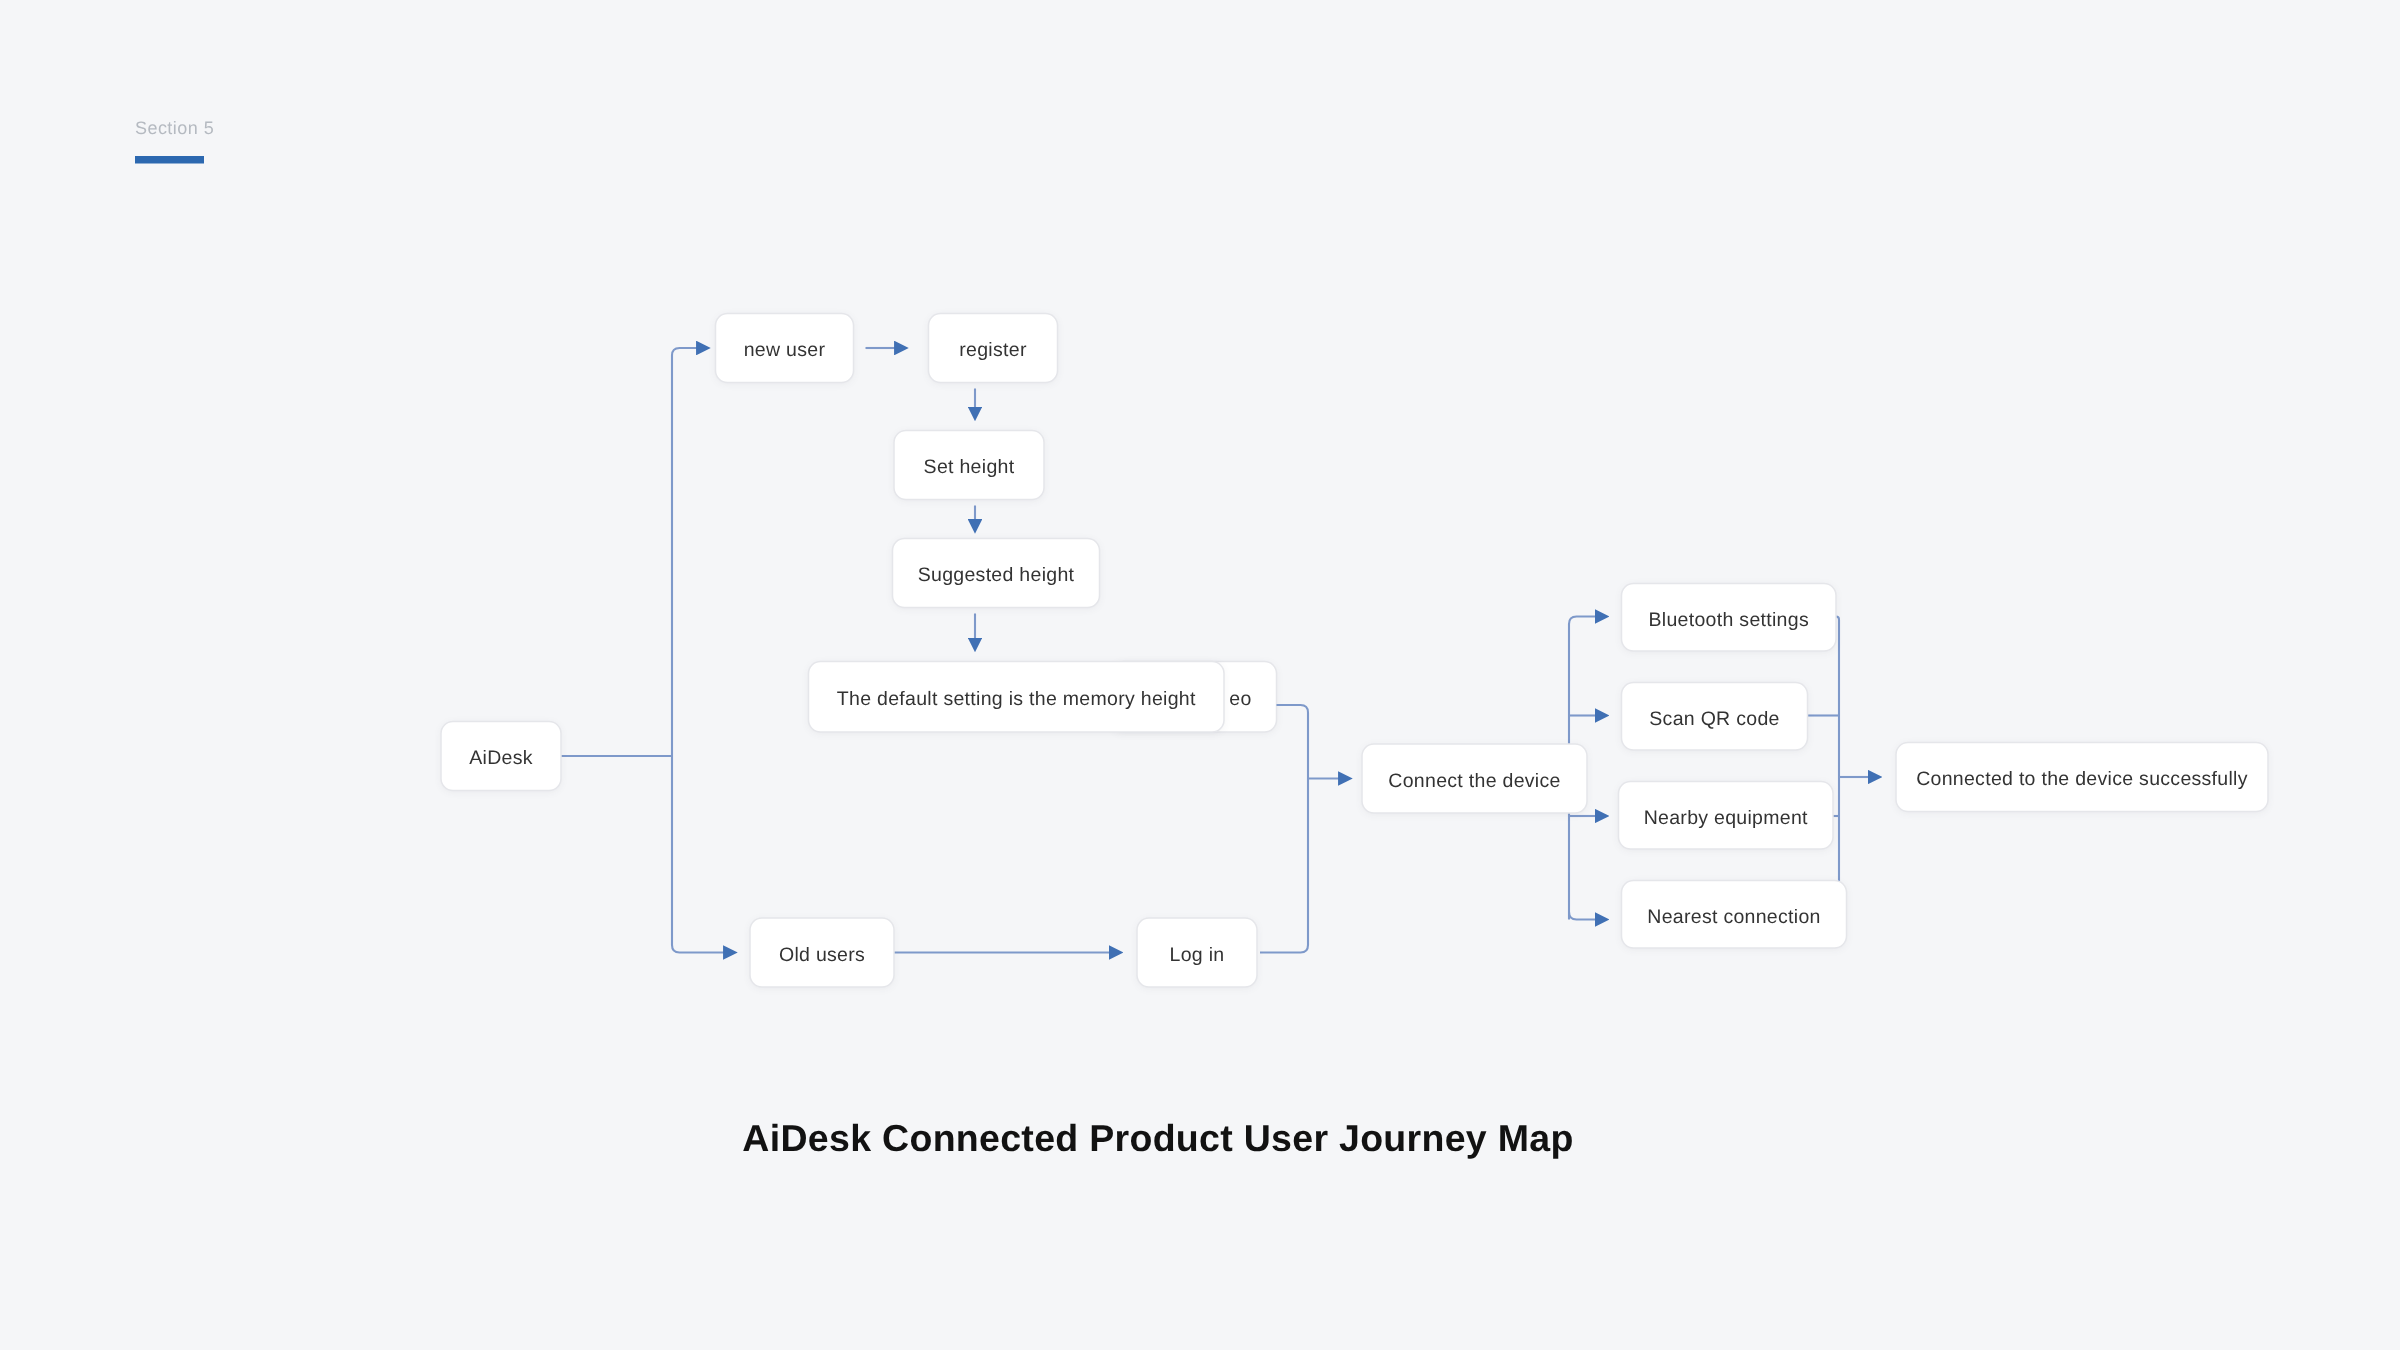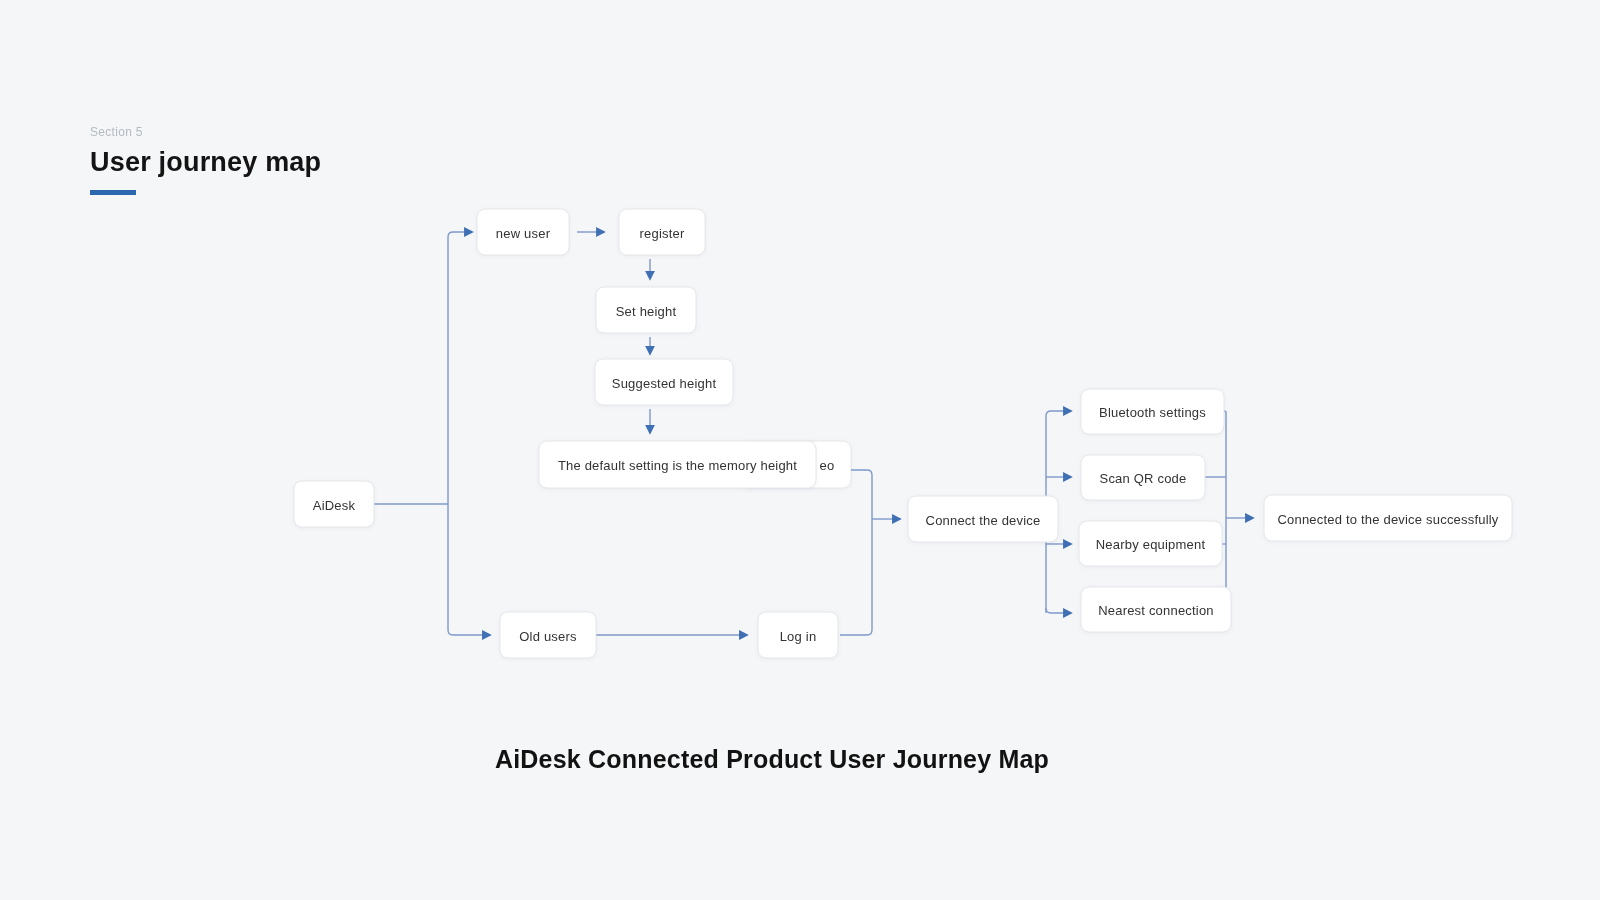--- a/index.html
+++ b/index.html
@@ -2,21 +2,21 @@
 <html><head>
 <meta charset="utf-8">
 <style>
   html,body{margin:0;padding:0;}
   body{
     width:1600px;height:900px;
     background:var(--bg,#f5f6f8);
     font-family:"Liberation Sans", sans-serif;
     position:relative;overflow:hidden;
   }
-  .header{position:absolute;left:90px;top:78px;margin-top:47px;}
+  .header{position:absolute;left:90px;top:78px;}
   .section-label{
     font-size:12px;color:var(--muted,#b5bac1);
     letter-spacing:.3px;margin:0 0 8px 0;
   }
   .page-title{
     font-size:27px;font-weight:600;color:var(--title,#141414);
     letter-spacing:.2px;margin:0;
   }
   .title-underline{
     width:46px;height:5px;background:var(--accent,#2c68b0);
@@ -44,21 +44,20 @@
     transform:translateX(-50%);
     font-size:25px;font-weight:600;color:#121212;
     letter-spacing:.2px;white-space:nowrap;
   }
 </style>
 </head>
 <body style="--bg: #f5f6f8; --accent: #2c68b0; --connector: #7e99ca; --boxfill: #ffffff; --boxborder: #e5e6ea; --boxtext: #333333; --muted: #b5bac1; --title: #141414;">
 
 <div class="header">
   <p class="section-label">Section 5</p>
-  <h1 class="page-title">User journey map</h1>
   <div class="title-underline"></div>
 </div>
 
 <svg class="diagram-svg" id="flow" width="1600" height="900" viewBox="0 0 1600 900">
   <defs>
     <marker id="arr" viewBox="0 0 10 10" refX="2" refY="5" markerWidth="7" markerHeight="7" orient="auto-start-reverse">
       <path id="arrow-head-shape" d="M0,0 L10,5 L0,10 z" fill="#4070b4"></path>
     </marker>
   </defs>
   <g id="layer-back">

